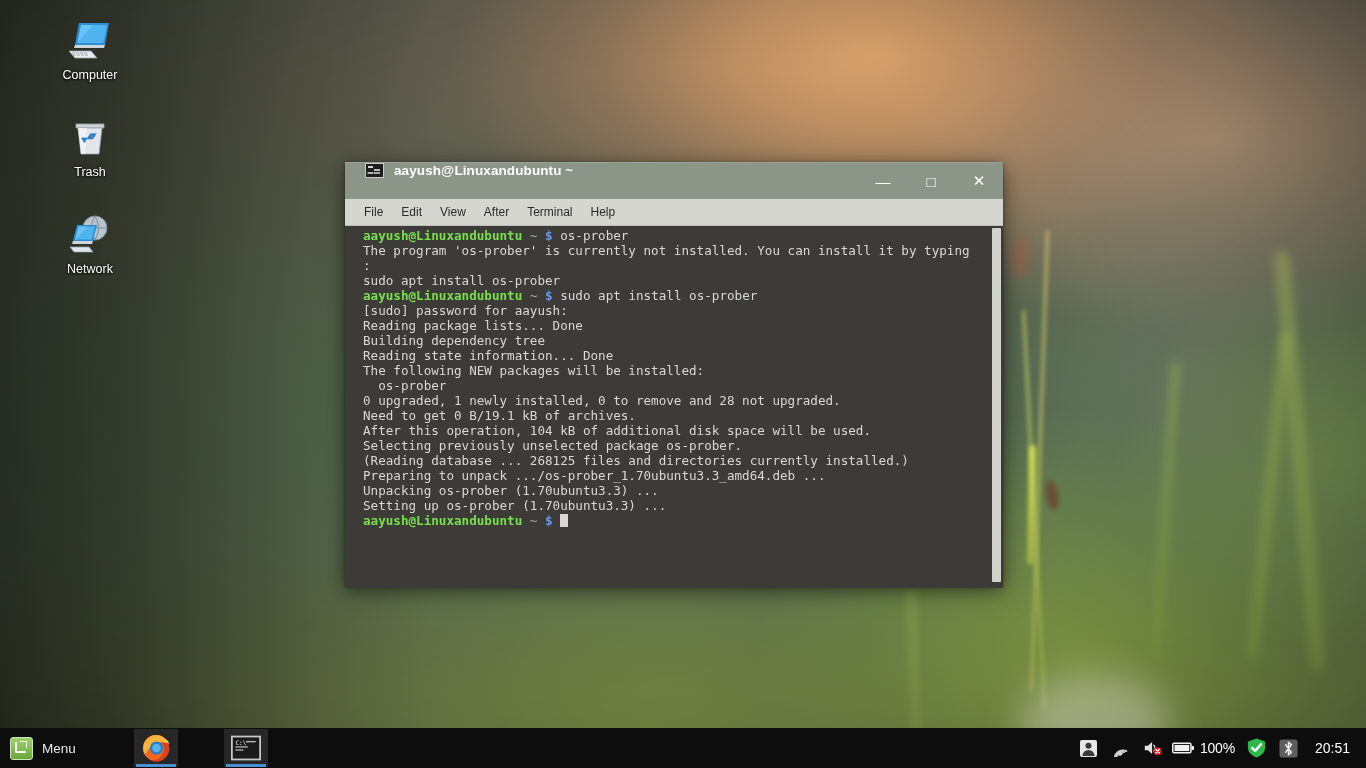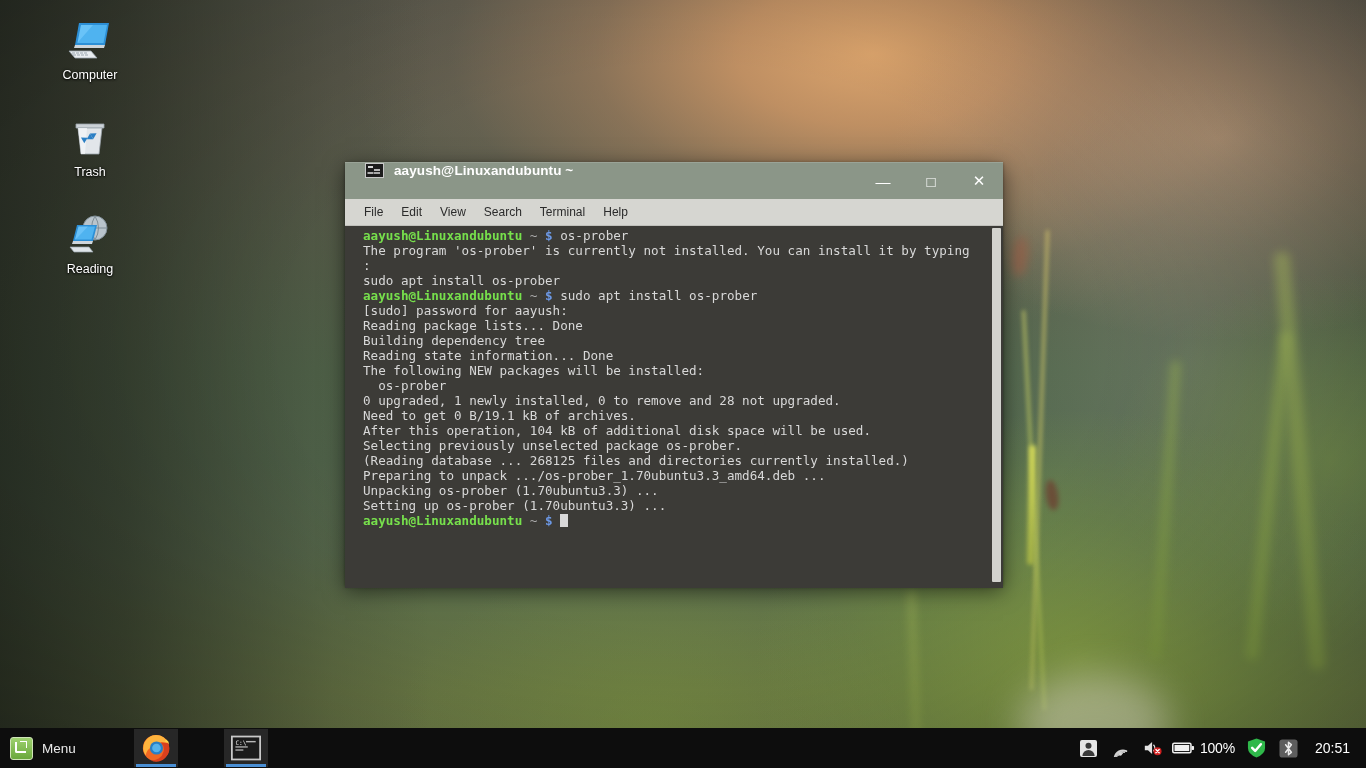--- a/index.html
+++ b/index.html
@@ -352,41 +352,41 @@
           <circle cx="28" cy="17" r="12" fill="#b9c4cc"></circle>
           <circle cx="28" cy="17" r="12" fill="none" stroke="#7f8d96" stroke-width="1"></circle>
           <path d="M16 17 L40 17 M28 5 Q21 17 28 29 M28 5 Q35 17 28 29" fill="none" stroke="#7f8d96" stroke-width="1"></path>
           <path d="M10 14 L30 14 L26 30 L6 30 Z" fill="#2c8fd6"></path>
           <path d="M11.5 15.5 L28 15.5 L24.5 28.5 L8 28.5 Z" fill="#4fb3f0"></path>
           <path d="M11.5 15.5 L21 15.5 L10 27 L8 28.5 Z" fill="#86d2ff" opacity="0.5"></path>
           <path d="M6 30 L26 30 L25 33 L5 33 Z" fill="#cfd6db"></path>
           <path d="M3 36 L22 36 L26 41 L7 41 Z" fill="#dfe5e9" stroke="#9aa5ad" stroke-width="0.7"></path>
         </svg>
       </div>
-      <div class="dlabel">Reading</div>
+      <div class="dlabel">Network</div>
     </div>
   </div>
 
   <div id="term-window">
 
     <div id="titlebar">
       <div id="title-icon"></div>
       <div id="title-text">aayush@Linuxandubuntu ~</div>
       <div id="win-buttons">
         <div class="wbtn">—</div>
         <div class="wbtn">□</div>
         <div class="wbtn">✕</div>
       </div>
     </div>
 
     <div id="menubar">
       <div class="menu-item">File</div>
       <div class="menu-item">Edit</div>
       <div class="menu-item">View</div>
-      <div class="menu-item">Search</div>
+      <div class="menu-item">After</div>
       <div class="menu-item">Terminal</div>
       <div class="menu-item">Help</div>
     </div>
 
     <div id="term-body">
       <div id="term-text"><div class="ln"><span class="c-green">aayush@Linuxandubuntu</span> <span class="c-gray">~</span> <span class="c-blue">$</span> os-prober</div><div class="ln">The program 'os-prober' is currently not installed. You can install it by typing</div><div class="ln">:</div><div class="ln">sudo apt install os-prober</div><div class="ln"><span class="c-green">aayush@Linuxandubuntu</span> <span class="c-gray">~</span> <span class="c-blue">$</span> sudo apt install os-prober</div><div class="ln">[sudo] password for aayush:</div><div class="ln">Reading package lists... Done</div><div class="ln">Building dependency tree</div><div class="ln">Reading state information... Done</div><div class="ln">The following NEW packages will be installed:</div><div class="ln">  os-prober</div><div class="ln">0 upgraded, 1 newly installed, 0 to remove and 28 not upgraded.</div><div class="ln">Need to get 0 B/19.1 kB of archives.</div><div class="ln">After this operation, 104 kB of additional disk space will be used.</div><div class="ln">Selecting previously unselected package os-prober.</div><div class="ln">(Reading database ... 268125 files and directories currently installed.)</div><div class="ln">Preparing to unpack .../os-prober_1.70ubuntu3.3_amd64.deb ...</div><div class="ln">Unpacking os-prober (1.70ubuntu3.3) ...</div><div class="ln">Setting up os-prober (1.70ubuntu3.3) ...</div><div class="ln"><span class="c-green">aayush@Linuxandubuntu</span> <span class="c-gray">~</span> <span class="c-blue">$</span> <span class="cursor"></span></div></div>
       <div id="term-scrollbar">
         <div id="term-thumb"></div>
       </div>
     </div>

